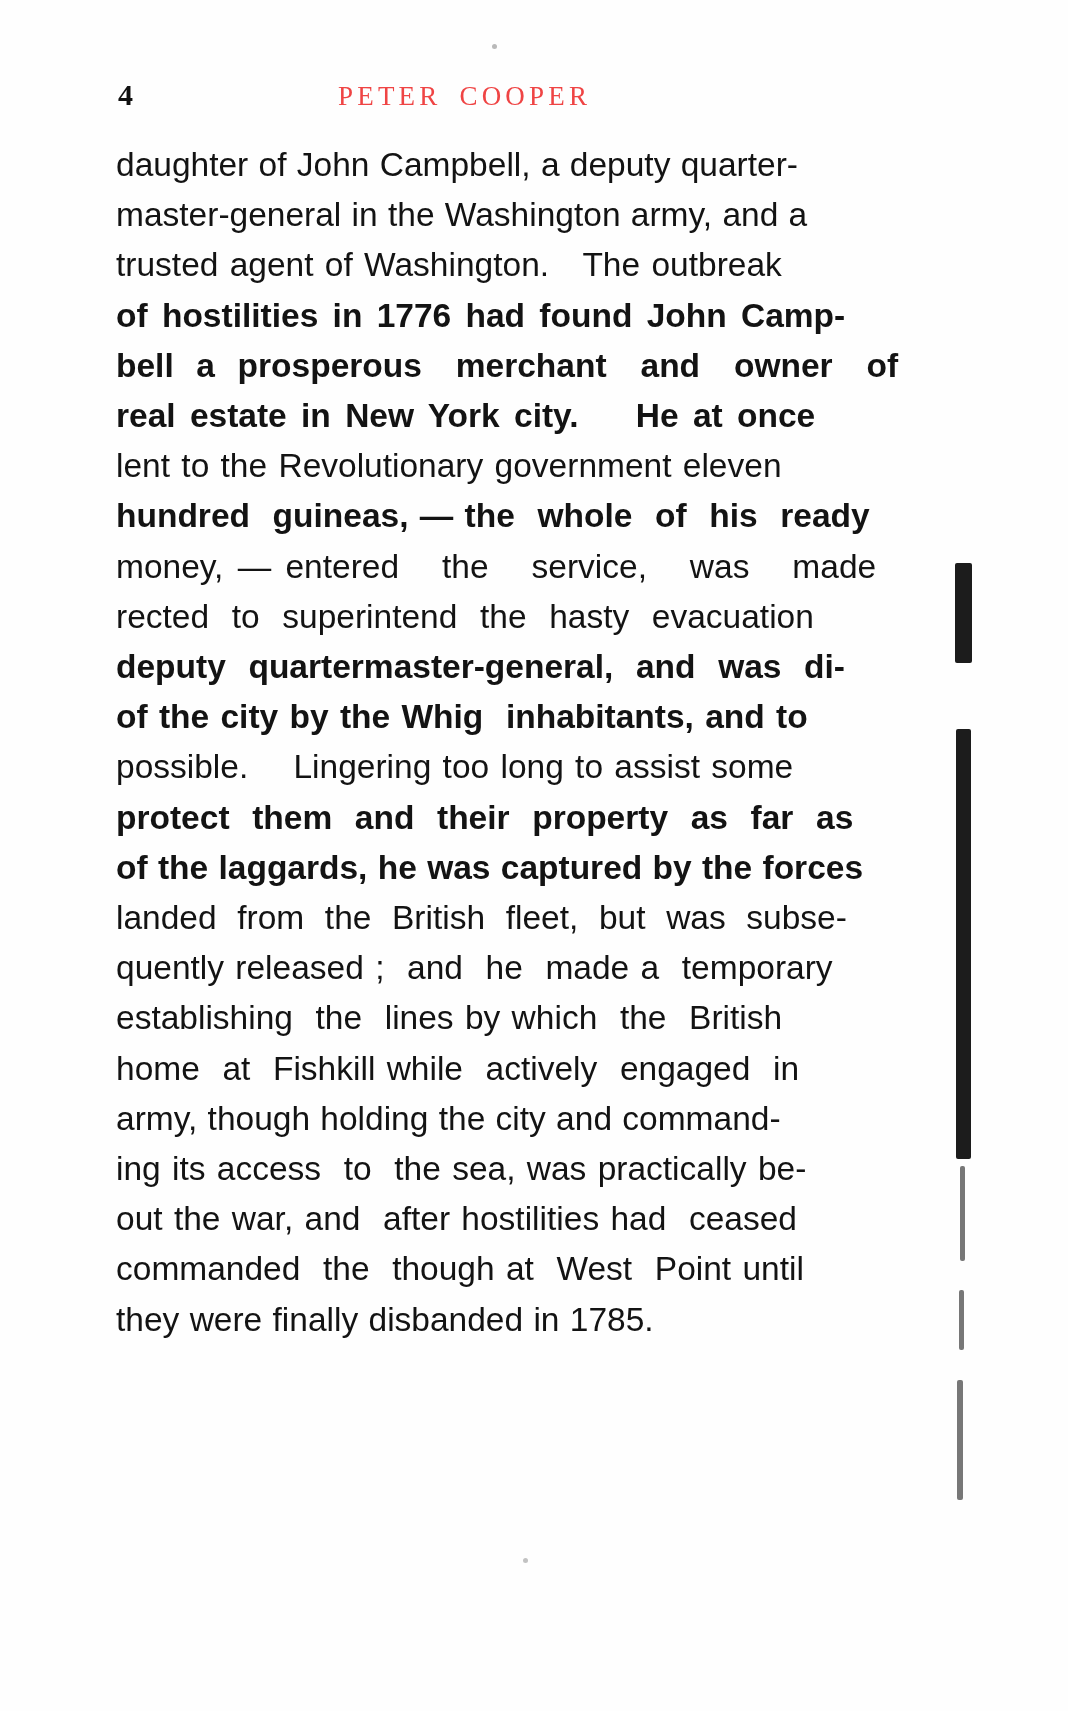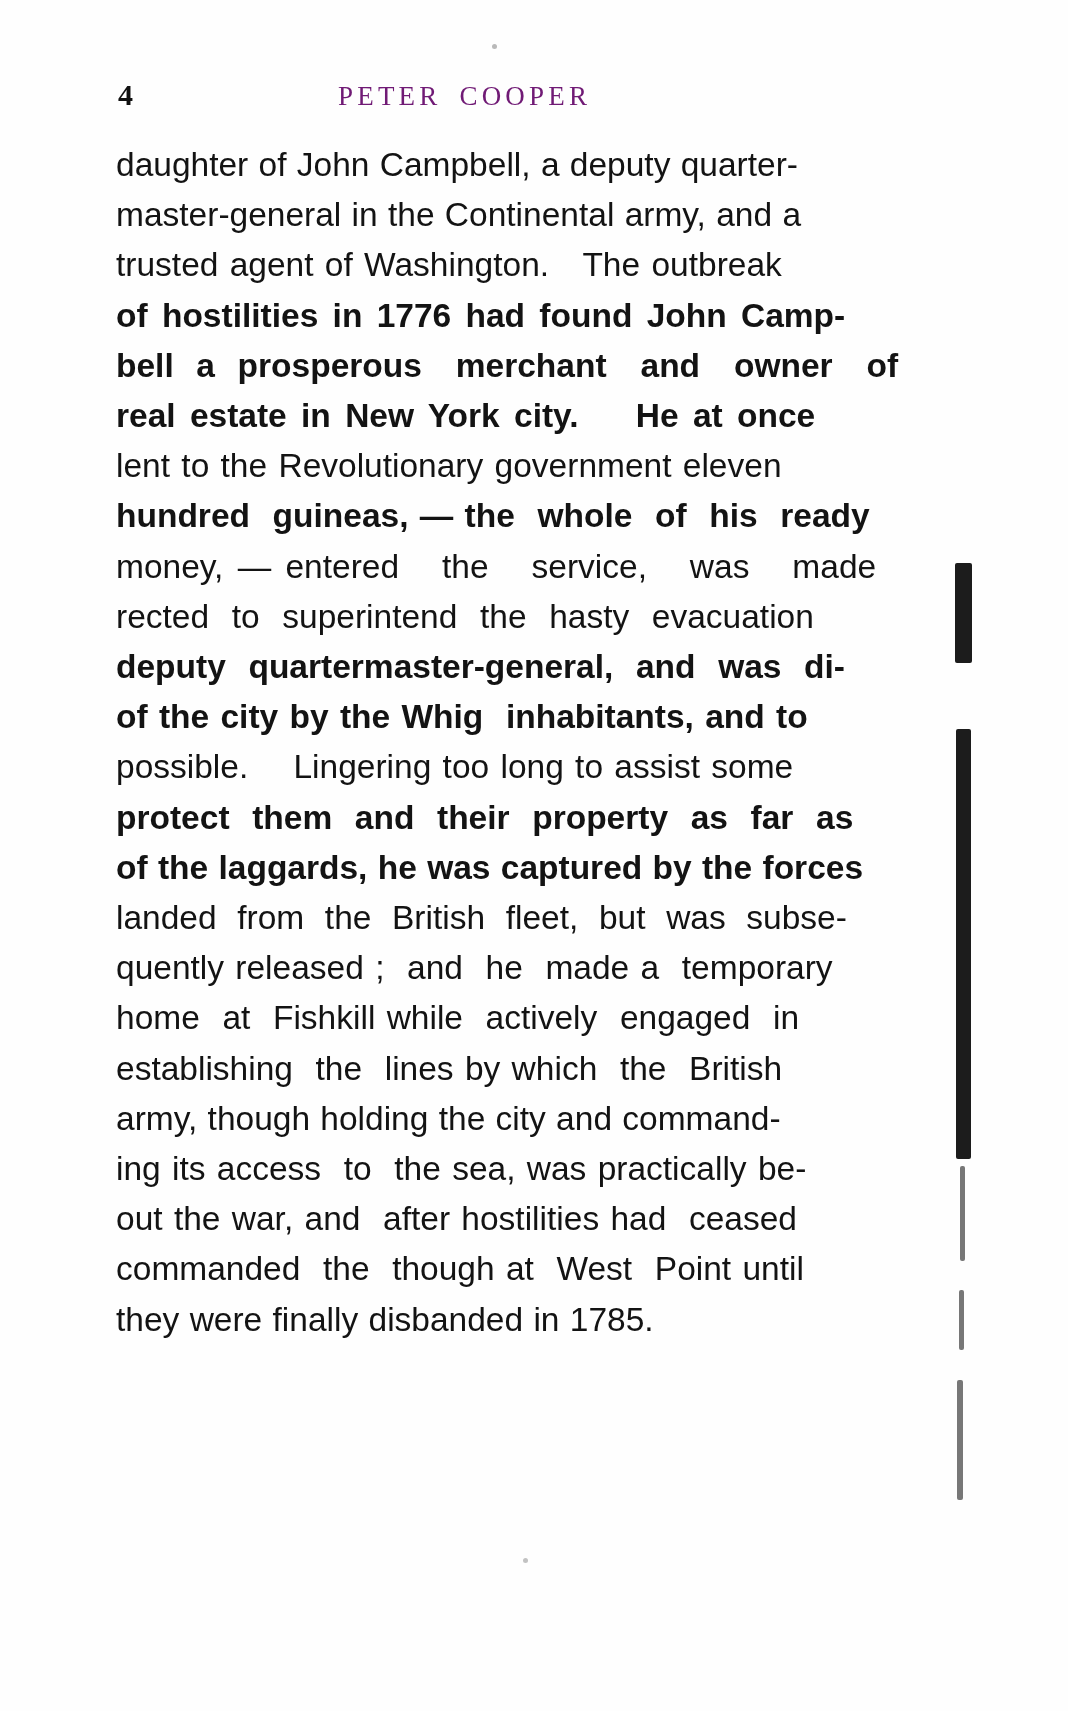--- a/index.html
+++ b/index.html
@@ -62,21 +62,21 @@
     color: #111;
     letter-spacing: 0px;
   }
   .running-title {
     position: absolute;
     left: 220px;
     top: 3px;
     font-size: 27px;
     font-family: "Liberation Serif", serif;
     letter-spacing: 4.2px;
-    color: #701a75;
+    color: #ef4444;
     word-spacing: 7px;
   }
 
   
   .body-block {
     position: absolute;
     top: 140px;
     left: 116px;
     width: 742px;
   }
@@ -114,38 +114,38 @@
   <div class="speck-top"></div>
   <div class="speck-bottom"></div>
 
   <div class="head">
     <span class="folio">4</span>
     <span class="running-title">PETER COOPER</span>
   </div>
 
   <div class="body-block">
     <div class="line j1">daughter of John Campbell, a deputy quarter-</div>
-    <div class="line j1">master-general in the Continental army, and a</div>
+    <div class="line j1">master-general in the Washington army, and a</div>
     <div class="line j2">trusted agent of Washington.   The outbreak</div>
     <div class="line j3 bold">of hostilities in 1776 had found John Camp-</div>
     <div class="line j2 bold">bell  a  prosperous   merchant   and   owner   of</div>
     <div class="line j3 bold">real estate in New York city.    He at once</div>
     <div class="line j2">lent to the Revolutionary government eleven</div>
     <div class="line j2 bold">hundred  guineas, — the  whole  of  his  ready</div>
     <div class="line j3">money, — entered   the   service,   was   made</div>
     <div class="line j2">rected  to  superintend  the  hasty  evacuation</div>
     <div class="line j2 bold">deputy  quartermaster-general,  and  was  di-</div>
     <div class="line j2 bold">of the city by the Whig  inhabitants, and to</div>
     <div class="line j2">possible.    Lingering too long to assist some</div>
     <div class="line j2 bold">protect  them  and  their  property  as  far  as</div>
     <div class="line j1 bold">of the laggards, he was captured by the forces</div>
     <div class="line j1">landed  from  the  British  fleet,  but  was  subse-</div>
     <div class="line j2">quently released ;  and  he  made a  temporary</div>
+    <div class="line j2">establishing  the  lines by which  the  British</div>
     <div class="line j2">home  at  Fishkill while  actively  engaged  in</div>
-    <div class="line j2">establishing  the  lines by which  the  British</div>
     <div class="line j1">army, though holding the city and command-</div>
     <div class="line j2">ing its access  to  the sea, was practically be-</div>
     <div class="line j2">out the war, and  after hostilities had  ceased</div>
     <div class="line j2">commanded  the  though at  West  Point until</div>
     <div class="line j1">they were finally disbanded in 1785.</div>
   </div>
 
   <div class="edge-mark" style="left:955px; top:563px; width:17px; height:100px;"></div>
   <div class="edge-mark" style="left:956px; top:729px; width:15px; height:430px;"></div>
   <div class="edge-faint" style="left:960px; top:1166px; width:5px; height:95px;"></div>

